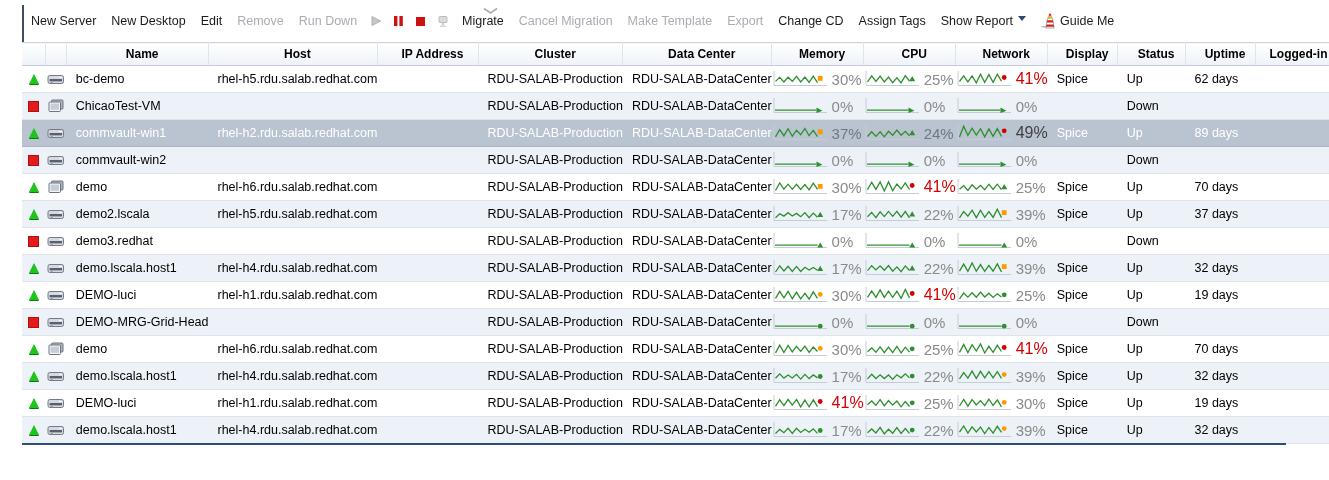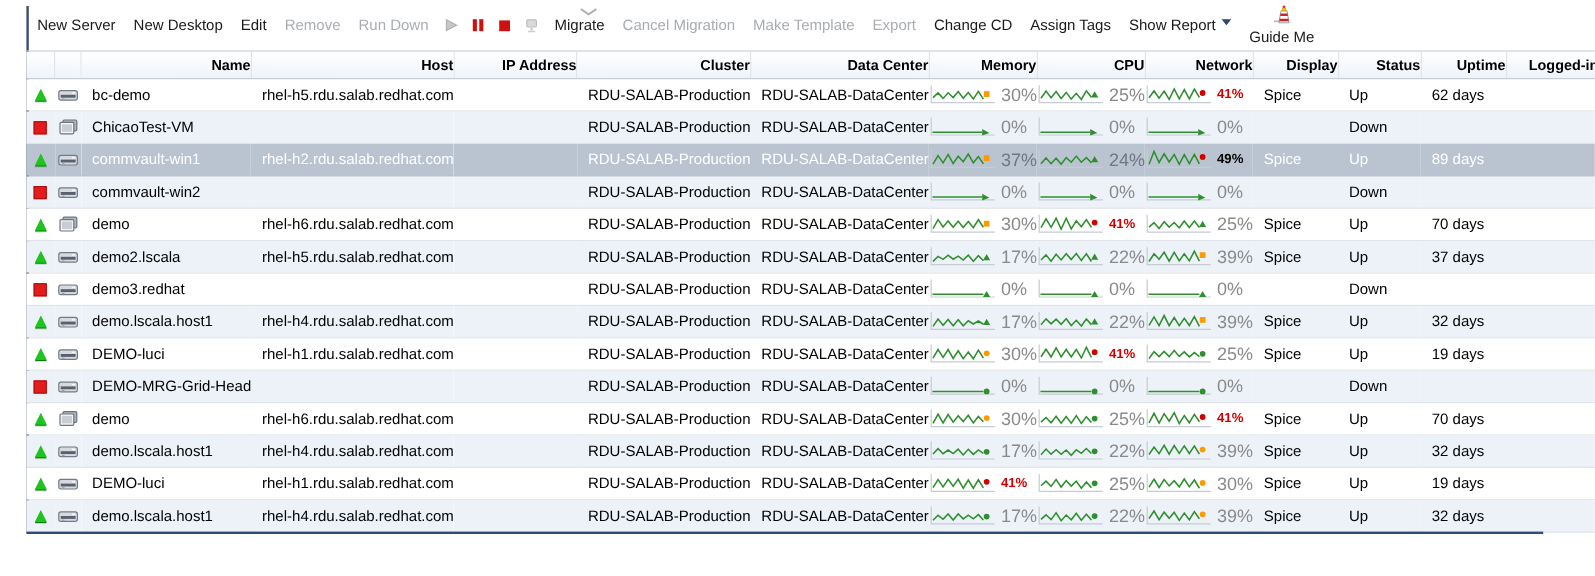--- a/index.html
+++ b/index.html
@@ -7,35 +7,35 @@
   .app{position:relative;width:1329px;height:480px;overflow:hidden;background:#fff;padding-left:34px;}
   .left-edge{position:absolute;left:22px;top:5px;width:2px;height:439px;background:#3d4f66;}
   .bottom-line{position:absolute;left:22px;top:443px;width:1264px;height:2px;background:#2e4c7e;}
   .chevron{position:absolute;left:482px;top:1px;}
   .toolbar{position:absolute;left:31px;top:0;height:42px;display:flex;align-items:center;gap:15px;font-size:12.5px;color:#1a1a1a;white-space:nowrap;}
   .tb-btn{cursor:pointer;}
   .tb-btn.disabled{color:#a9adb2;cursor:default;}
   .tb-iconbtn{display:inline-flex;align-items:center;margin:0 -2px;}
   .tb-report{display:flex;align-items:flex-start;gap:5px;cursor:pointer;}
   .tb-report .arrow{width:0;height:0;border-left:4.5px solid transparent;border-right:4.5px solid transparent;border-top:5.5px solid #31466b;margin-top:2px;}
-  .tb-guide{display:flex;align-items:center;gap:4px;cursor:pointer;flex-direction:column;}
+  .tb-guide{display:flex;align-items:center;gap:4px;cursor:pointer;}
   table{position:absolute;left:22px;top:42px;border-collapse:collapse;table-layout:fixed;font-size:12.5px;color:#000;}
-  th{height:22px;background:linear-gradient(#ffffff,#eef3f9);border-top:1px solid #ccd3db;border-bottom:1px solid #c4cbd4;border-right:1px solid #e0e5eb;font-size:12px;font-weight:bold;text-align:right;padding:0 0 0 9px;white-space:nowrap;overflow:hidden;cursor:pointer;}
+  th{height:22px;background:linear-gradient(#ffffff,#eef3f9);border-top:1px solid #ccd3db;border-bottom:1px solid #c4cbd4;border-right:1px solid #e0e5eb;font-size:12px;font-weight:bold;text-align:center;padding:0 0 0 9px;white-space:nowrap;overflow:hidden;cursor:pointer;}
   td{height:26px;border-bottom:1px solid #e0e4e9;padding:0 0 0 9px;white-space:nowrap;overflow:hidden;background:#fff;}
   tr.alt td{background:#edf2f8;}
   tr.selected td{background:#b9c4d0;color:#fff;border-bottom-color:#a8b4c1;}
   td.iconcell{padding:0;text-align:center;}
   td.sparkcell{padding:0 0 0 1px;}
   .tri-up{width:0;height:0;border-left:5.5px solid transparent;border-right:5.5px solid transparent;border-bottom:10px solid #1fc41f;margin:0 auto;filter:drop-shadow(0 1px 0 #0a7a0a);}
   .sq-down{width:9px;height:9px;background:#e31b1b;border:1px solid #b30f0f;margin:0 auto;}
   .spark{display:flex;align-items:center;gap:3px;}
   .pct{font-size:15px;color:#8a8a8a;}
-  .pct.alert{font-size:11px;color:#d40000;font-weight:bold;}
+  .pct.alert{font-size:16px;color:#d40000;font-weight:normal;}
   tr.selected .pct{color:#6f7781;}
-  tr.selected .pct.alert{color:#000000;}
+  tr.selected .pct.alert{color:#404040;}
   .vicon{display:inline-block;vertical-align:middle;}
 </style>
 </head>
 <body>
 
 <div class="app">
   <div class="left-edge"></div>
   <div class="chevron">
     <svg width="17" height="8" viewBox="0 0 17 8">
         <path d="M2,1.5 L8.5,6 L15,1.5" fill="none" stroke="#a9aeb5" stroke-width="1.6"></path>

